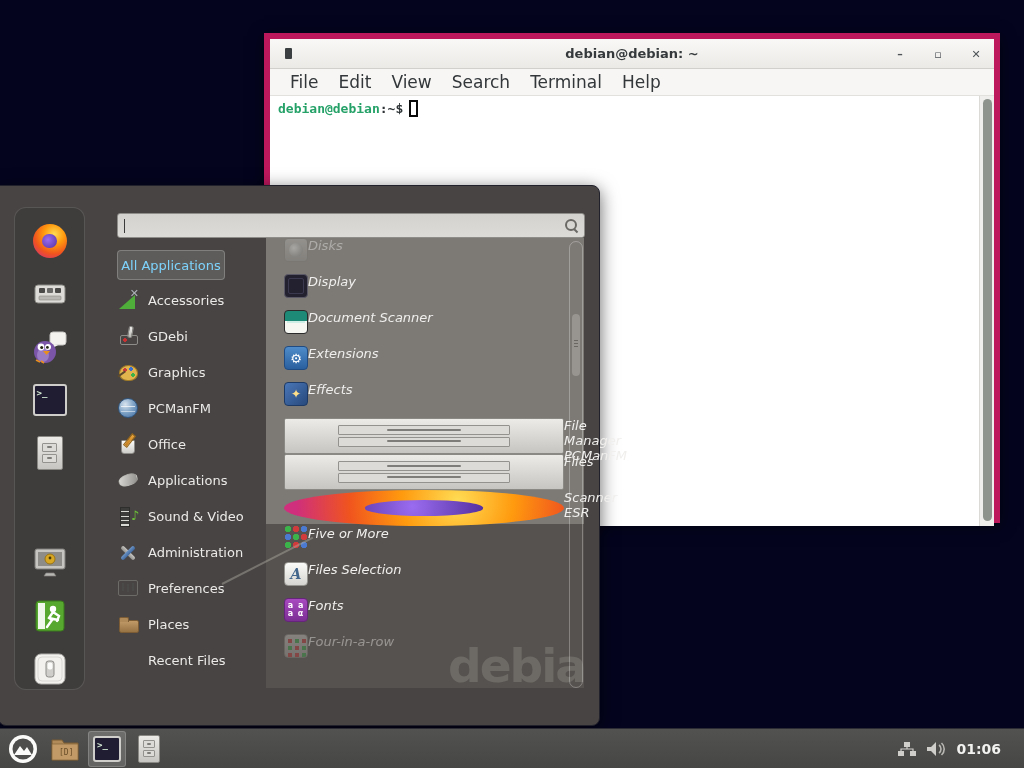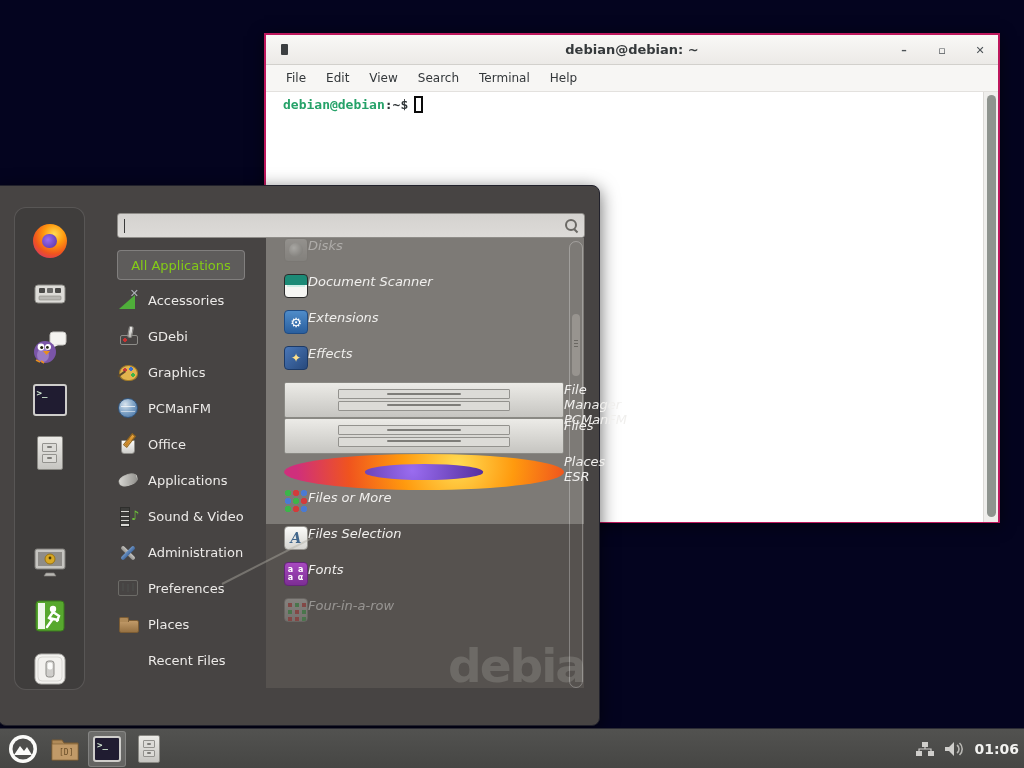--- a/index.html
+++ b/index.html
@@ -2,35 +2,35 @@
 <html><head>
 <meta charset="utf-8">
 <style>
   html,body{margin:0;padding:0;background:#000;}
   *{box-sizing:border-box;}
   #screen{position:relative;width:1024px;height:768px;overflow:hidden;
     background:#04041f;font-family:"DejaVu Sans",sans-serif;color:#ecebe9;}
 
   
   #terminal{position:absolute;left:264px;top:33px;width:736px;height:490px;
-    background:#fff;border:2px solid #be185d;box-shadow:0 3px 14px rgba(0,0,0,.55);}
+    background:#fff;border:6px solid #be185d;box-shadow:0 3px 14px rgba(0,0,0,.55);}
   #term-titlebar{position:relative;height:30px;background:linear-gradient(#f9f8f6,#eceae7);
     border-bottom:1px solid #d2d0cc;display:flex;align-items:center;}
   #term-title{position:absolute;left:0;right:0;text-align:center;
     font-size:13px;font-weight:bold;color:#35393b;}
   #term-winicon{position:absolute;left:15px;top:9px;width:7px;height:11px;
     background:#3c3f41;border-radius:1px;}
   .winbtns{position:absolute;right:10px;top:0;height:30px;display:flex;align-items:center;gap:22px;}
   .winbtn{width:16px;height:16px;display:flex;align-items:center;justify-content:center;
     color:#4d5357;font-size:11px;font-weight:bold;cursor:default;}
   #term-menubar{height:27px;background:#f7f6f4;border-bottom:1px solid #e3e1de;
     display:flex;align-items:center;padding-left:10px;}
-  .menubar-item{padding:3px 10px;font-size:12px;color:#33373a;}
+  .menubar-item{padding:3px 10px;font-size:17px;color:#33373a;}
   #term-body{position:relative;height:430px;background:#fff;
-    font-family:"DejaVu Sans Mono",monospace;font-size:13px;font-weight:bold;margin-left:9px;}
+    font-family:"DejaVu Sans Mono",monospace;font-size:13px;font-weight:bold;}
   #prompt-line{position:absolute;left:8px;top:4px;display:flex;align-items:center;white-space:pre;}
   .prompt-user{color:#26a269;}
   .prompt-rest{color:#2e3436;}
   #term-cursor{display:inline-block;width:9px;height:17px;border:2px solid #0a0a0a;
     margin-left:6px;background:#fff;}
   #term-scrollbar{position:absolute;right:0;top:0;width:15px;height:430px;
     background:#efeeec;border-left:1px solid #dcdad7;}
   #term-scrollthumb{position:absolute;left:3px;top:3px;width:9px;height:422px;
     background:#8e938e;border-radius:5px;}
 
@@ -59,24 +59,24 @@
     background:linear-gradient(#d4d2cf,#dddbd8);border:1px solid #8f8d89;border-radius:3px;
     display:flex;align-items:center;padding:0 6px;}
   #search-caret{width:1px;height:14px;background:#3a3a3a;}
   #search-glass{margin-left:auto;width:13px;height:13px;position:relative;}
   #search-glass::before{content:"";position:absolute;left:0;top:0;width:8px;height:8px;
     border:2px solid #6b6965;border-radius:50%;}
   #search-glass::after{content:"";position:absolute;left:9px;top:9px;width:5px;height:2px;
     background:#6b6965;transform:rotate(45deg);transform-origin:left center;}
 
   
-  #all-apps-btn{position:absolute;left:118px;top:64px;width:128px;height:30px;
+  #all-apps-btn{position:absolute;left:118px;top:64px;width:108px;height:30px;
     background:rgba(255,255,255,.13);border:1px solid rgba(255,255,255,.22);
     border-radius:4px;display:flex;align-items:center;justify-content:center;
-    font-size:13px;color:#84cc16;}
+    font-size:13px;color:#7dd3fc;}
 
   
   #categories{position:absolute;left:118px;top:96px;width:150px;}
   .cat-row{height:36px;display:flex;align-items:center;gap:9px;font-size:13px;color:#eceae8;}
   .cat-ic{width:22px;height:22px;flex:none;position:relative;display:flex;
     align-items:center;justify-content:center;}
 
   
   #apps{position:absolute;left:285px;top:52px;width:280px;}
   .app-row{height:36px;display:flex;align-items:flex-start;gap:0;font-size:13px;color:#f0efed;font-style:italic;}
@@ -99,21 +99,21 @@
     transform-origin:left center;}
 
   
   #taskbar{position:absolute;left:0;top:728px;width:1024px;height:40px;
     background:linear-gradient(#525250,#464644);border-top:1px solid #2c2c34;
     display:flex;align-items:center;}
   .tb-launcher{width:38px;height:36px;display:flex;align-items:center;justify-content:center;
     margin-left:4px;border-radius:3px;}
   .tb-launcher.active{background:rgba(255,255,255,.16);
     box-shadow:inset 0 0 0 1px rgba(255,255,255,.18);}
-  #tb-right{margin-left:auto;display:flex;align-items:flex-start;gap:10px;padding-right:5px;}
+  #tb-right{margin-left:auto;display:flex;align-items:flex-start;gap:10px;padding-right:23px;}
   #tb-clock{font-size:14px;font-weight:bold;color:#f2f2f0;}
 
   
   .ic-firefox{width:100%;height:100%;border-radius:50%;
     background:radial-gradient(circle at 62% 30%,#ffdc54 0%,#ff9a0e 32%,#f0541e 62%,#cf2f7c 92%);
     display:flex;align-items:center;justify-content:center;}
   .ic-firefox::before{content:"";width:42%;height:42%;border-radius:50%;
     background:radial-gradient(circle at 40% 40%,#9a6cf0,#54309f);}
 
   .ic-cabinet{width:100%;height:100%;background:linear-gradient(#ecebe7,#c6c5c1);
@@ -400,20 +400,24 @@
           <span>Recent Files</span>
         </div>
       </div>
 
     <div id="apps">
         <div class="app-row faded">
           <span class="app-ic ic-disks"></span>
           <span>Disks</span>
         </div>
         <div class="app-row">
+          <span class="app-ic ic-display"></span>
+          <span>Display</span>
+        </div>
+        <div class="app-row">
           <span class="app-ic ic-docscanner"></span>
           <span>Document Scanner</span>
         </div>
         <div class="app-row">
           <span class="app-ic ic-extensions"></span>
           <span>Extensions</span>
         </div>
         <div class="app-row">
           <span class="app-ic ic-effects"></span>
           <span>Effects</span>
@@ -427,25 +431,25 @@
         </div>
         <div class="app-row">
           <span class="app-ic ic-cabinet">
             <i></i>
             <i></i>
           </span>
           <span>Files</span>
         </div>
         <div class="app-row">
           <span class="app-ic ic-firefox"></span>
-          <span>Places ESR</span>
+          <span>Scanner ESR</span>
         </div>
         <div class="app-row">
           <span class="app-ic ic-fiveormore"></span>
-          <span>Files or More</span>
+          <span>Five or More</span>
         </div>
         <div class="app-row">
           <span class="app-ic ic-fontsel"></span>
           <span>Files Selection</span>
         </div>
         <div class="app-row">
           <span class="app-ic ic-fonts"></span>
           <span>Fonts</span>
         </div>
         <div class="app-row faded">

